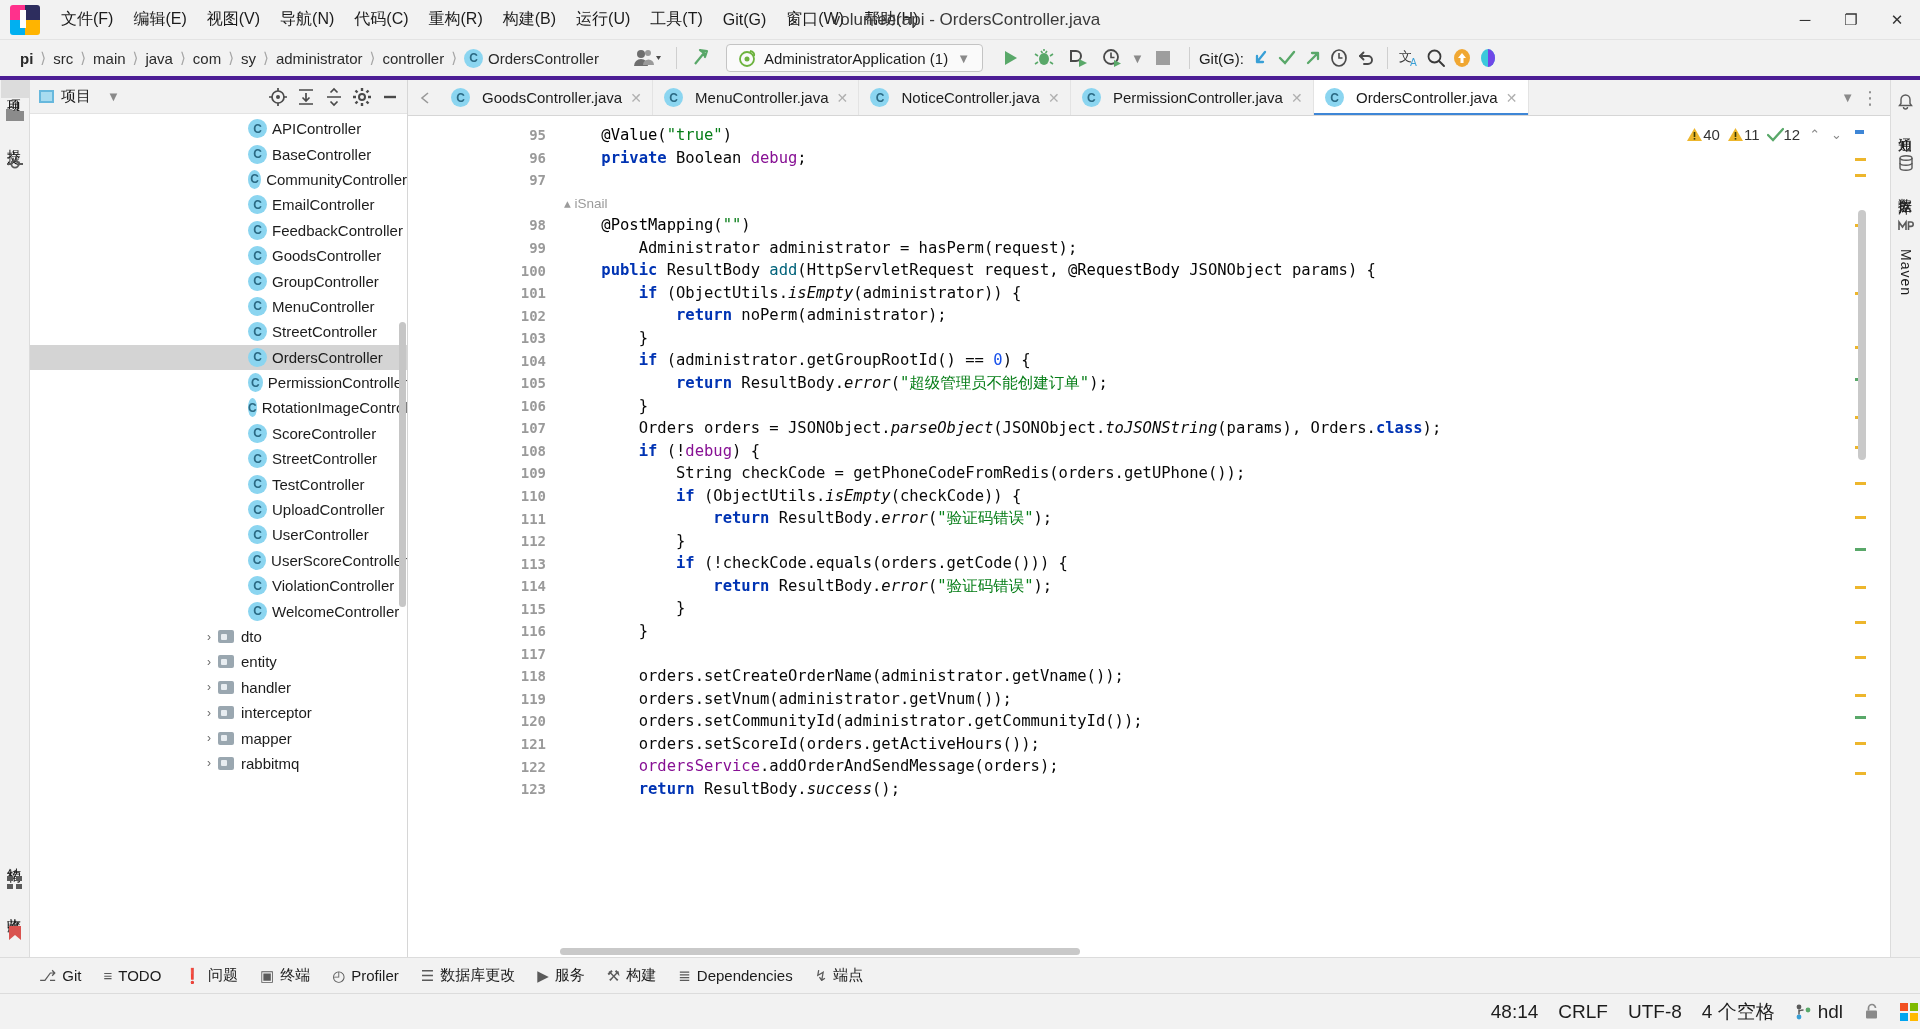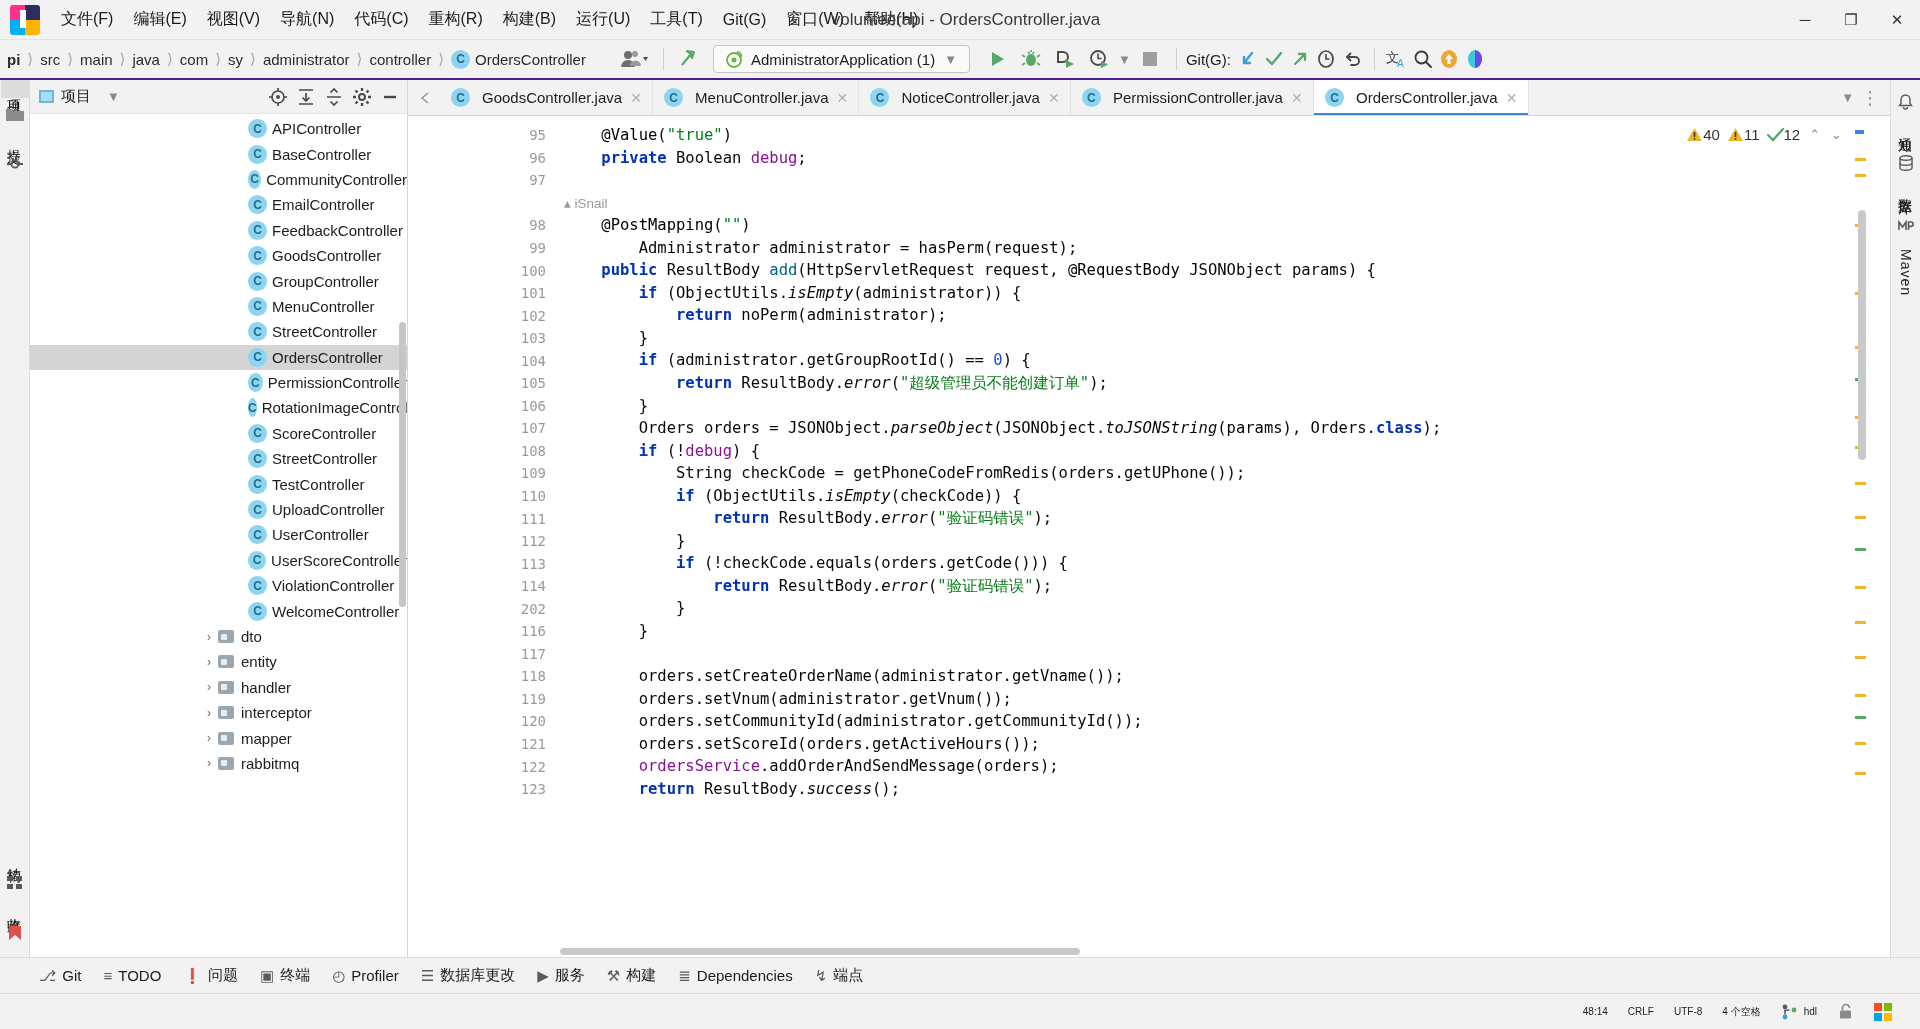--- a/index.html
+++ b/index.html
@@ -18,21 +18,21 @@
   .logo .q4 { right:0; bottom:0; background:#ffb400; }
   .logo .bar { position:absolute; left:32%; top:18%; width:20%; height:60%; background:#fff; }
   .menubar { display:flex; align-items:center; gap:2px; margin-left:6px; }
   .menu-item { font-size:16px; padding:5px 9px; color:#1b1b1b; cursor:default; white-space:nowrap; }
   .win-title { position:absolute; left:12px; right:0; text-align:center; font-size:17px; color:#3a3a3a; pointer-events:none; }
   .win-ctrls { margin-left:auto; display:flex; height:40px; }
   .win-btn { width:46px; height:40px; display:flex; align-items:center; justify-content:center; font-size:15px; color:#333; }
 
   
   .navbar { height:40px; flex:0 0 40px; display:flex; align-items:center; background:#f2f2f2;
-    border-bottom:2px solid #4c1d95; padding-left:3px; }
+    border-bottom:4px solid #4c1d95; padding-left:16px; }
   .crumbs { display:flex; align-items:center; font-size:15px; color:#2b2b2b; }
   .crumb { padding:2px 4px; white-space:nowrap; }
   .crumb.bold { font-weight:bold; }
   .crumb-sep { color:#a6a6a6; font-size:15px; padding:0 3px; }
   .cls-badge { width:19px; height:19px; border-radius:50%; background:#8bd5f0; color:#2b6a84;
     font-size:12px; display:inline-flex; align-items:center; justify-content:center; margin-right:5px; font-weight:bold; }
   .tb-sep { width:1px; height:22px; background:#cfcfcf; margin:0 9px; }
   .ico { display:inline-flex; align-items:center; justify-content:center; width:26px; height:26px;
     border-radius:3px; cursor:default; }
   .runcombo { display:flex; align-items:center; gap:7px; height:28px; padding:0 10px; border:1px solid #c4c4c4;
@@ -75,21 +75,21 @@
   .etab { display:flex; align-items:center; gap:7px; padding:0 9px 0 11px; font-size:15px;
     border-right:1px solid #e3e3e3; white-space:nowrap; position:relative; }
   .etab.active { background:#fff; }
   .etab.active:after { content:""; position:absolute; left:0; right:0; bottom:0; height:2px; background:#3e86d6; }
   .etab .x { color:#b0b0b0; font-size:14px; width:14px; text-align:center; }
   .tabbar-right { margin-left:auto; display:flex; align-items:center; gap:3px; padding-right:9px; }
 
   .code-wrap { flex:1 1 auto; display:flex; position:relative; min-height:0; background:#fff; overflow:hidden; }
   .gutter { width:150px; flex:0 0 150px; background:#fff; position:relative; padding-top:8px; }
   .gline { height:22.56px; display:flex; align-items:center; justify-content:flex-end; padding-right:12px;
-    font-family:"DejaVu Sans Mono", monospace; font-size:14px; color:#9a9a9a; position:relative; }
+    font-family:"DejaVu Sans Mono", monospace; font-size:14px; color:#9a9a9a; position:relative;font-weight:bold; }
   .code { flex:1 1 auto; position:relative; padding-top:8px; overflow:hidden;
     font-family:"DejaVu Sans Mono", monospace; font-size:15.5px; }
   .cline { height:22.56px; line-height:22.56px; white-space:pre; color:#080808; padding-left:6px; }
   .kw { color:#0033b3; font-weight:bold; }
   .str { color:#067d17; }
   .ann { color:#000000;text-align:right; }
   .num { color:#1750eb; }
   .fn { color:#00627a; }
   .ital { font-style:italic; }
   .fld { color:#871094; }
@@ -110,21 +110,21 @@
   .rstripe { width:30px; flex:0 0 30px; background:#f2f2f2; border-left:1px solid #dcdcdc;
     display:flex; flex-direction:column; align-items:center; padding-top:6px; }
 
   
   .bottombar { height:36px; flex:0 0 36px; display:flex; align-items:center; gap:4px;
     background:#f2f2f2; border-top:1px solid #dcdcdc; padding-left:30px; }
   .btool { display:flex; align-items:center; gap:6px; font-size:15px; padding:4px 9px; border-radius:3px; }
 
   
   .statusbar { height:36px; flex:0 0 36px; display:flex; align-items:center; background:#f2f2f2;
-    border-top:1px solid #dcdcdc; padding:0 28px 0 16px; font-size:10px; }
+    border-top:1px solid #dcdcdc; padding:0 2px 0 16px; font-size:19px; }
   .st-right { margin-left:auto; display:flex; align-items:center; gap:20px; }
   .st-item { white-space:nowrap; }
   .ms-logo { width:18px; height:18px; display:grid; grid-template-columns:1fr 1fr; grid-template-rows:1fr 1fr; gap:2px; }
   .ms-logo i { display:block; }
   svg { display:block; }
 </style>
 </head>
 <body>
 
 <div class="app">
@@ -549,21 +549,21 @@
               <div class="gline">105</div>
               <div class="gline">106</div>
               <div class="gline">107</div>
               <div class="gline">108</div>
               <div class="gline">109</div>
               <div class="gline">110</div>
               <div class="gline">111</div>
               <div class="gline">112</div>
               <div class="gline">113</div>
               <div class="gline">114</div>
-              <div class="gline">202</div>
+              <div class="gline">115</div>
               <div class="gline">116</div>
               <div class="gline">117</div>
               <div class="gline">118</div>
               <div class="gline">119</div>
               <div class="gline">120</div>
               <div class="gline">121</div>
               <div class="gline">122</div>
               <div class="gline">123</div>
             </div>
         </div>

